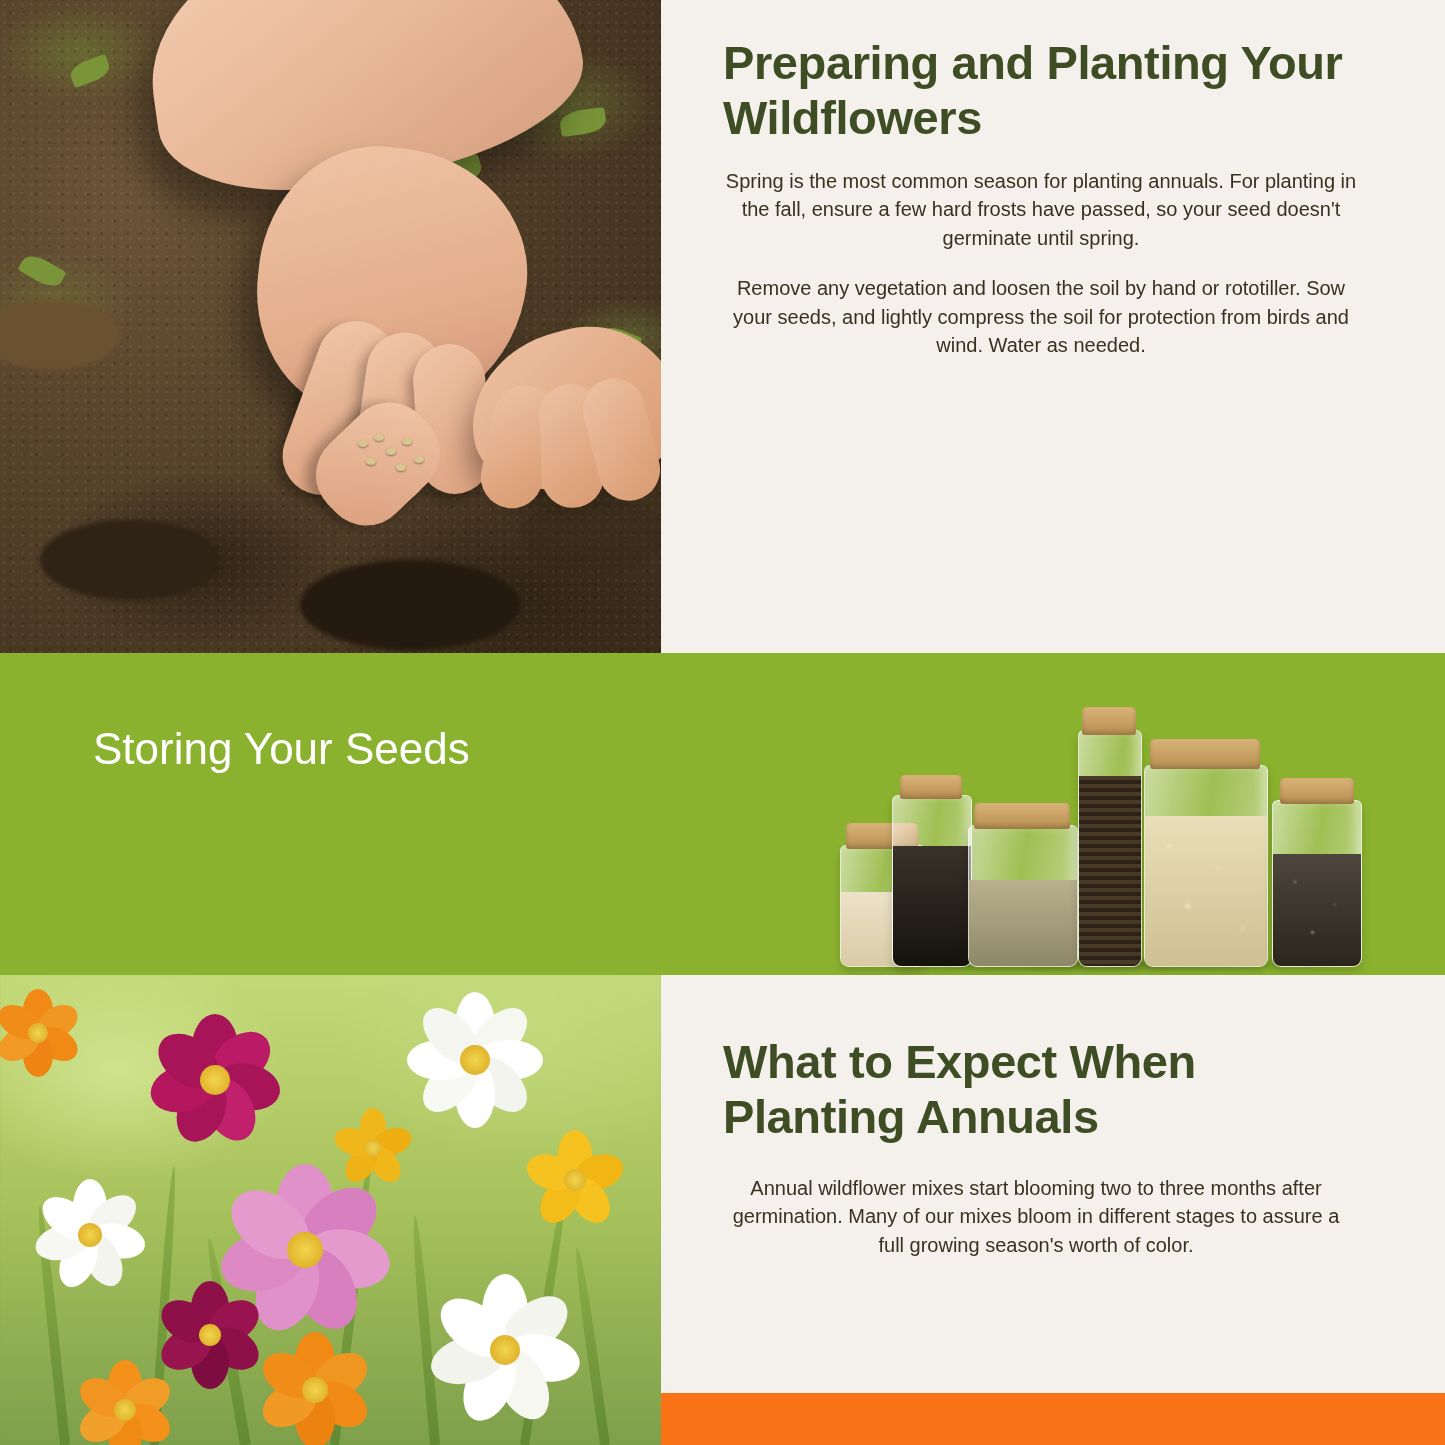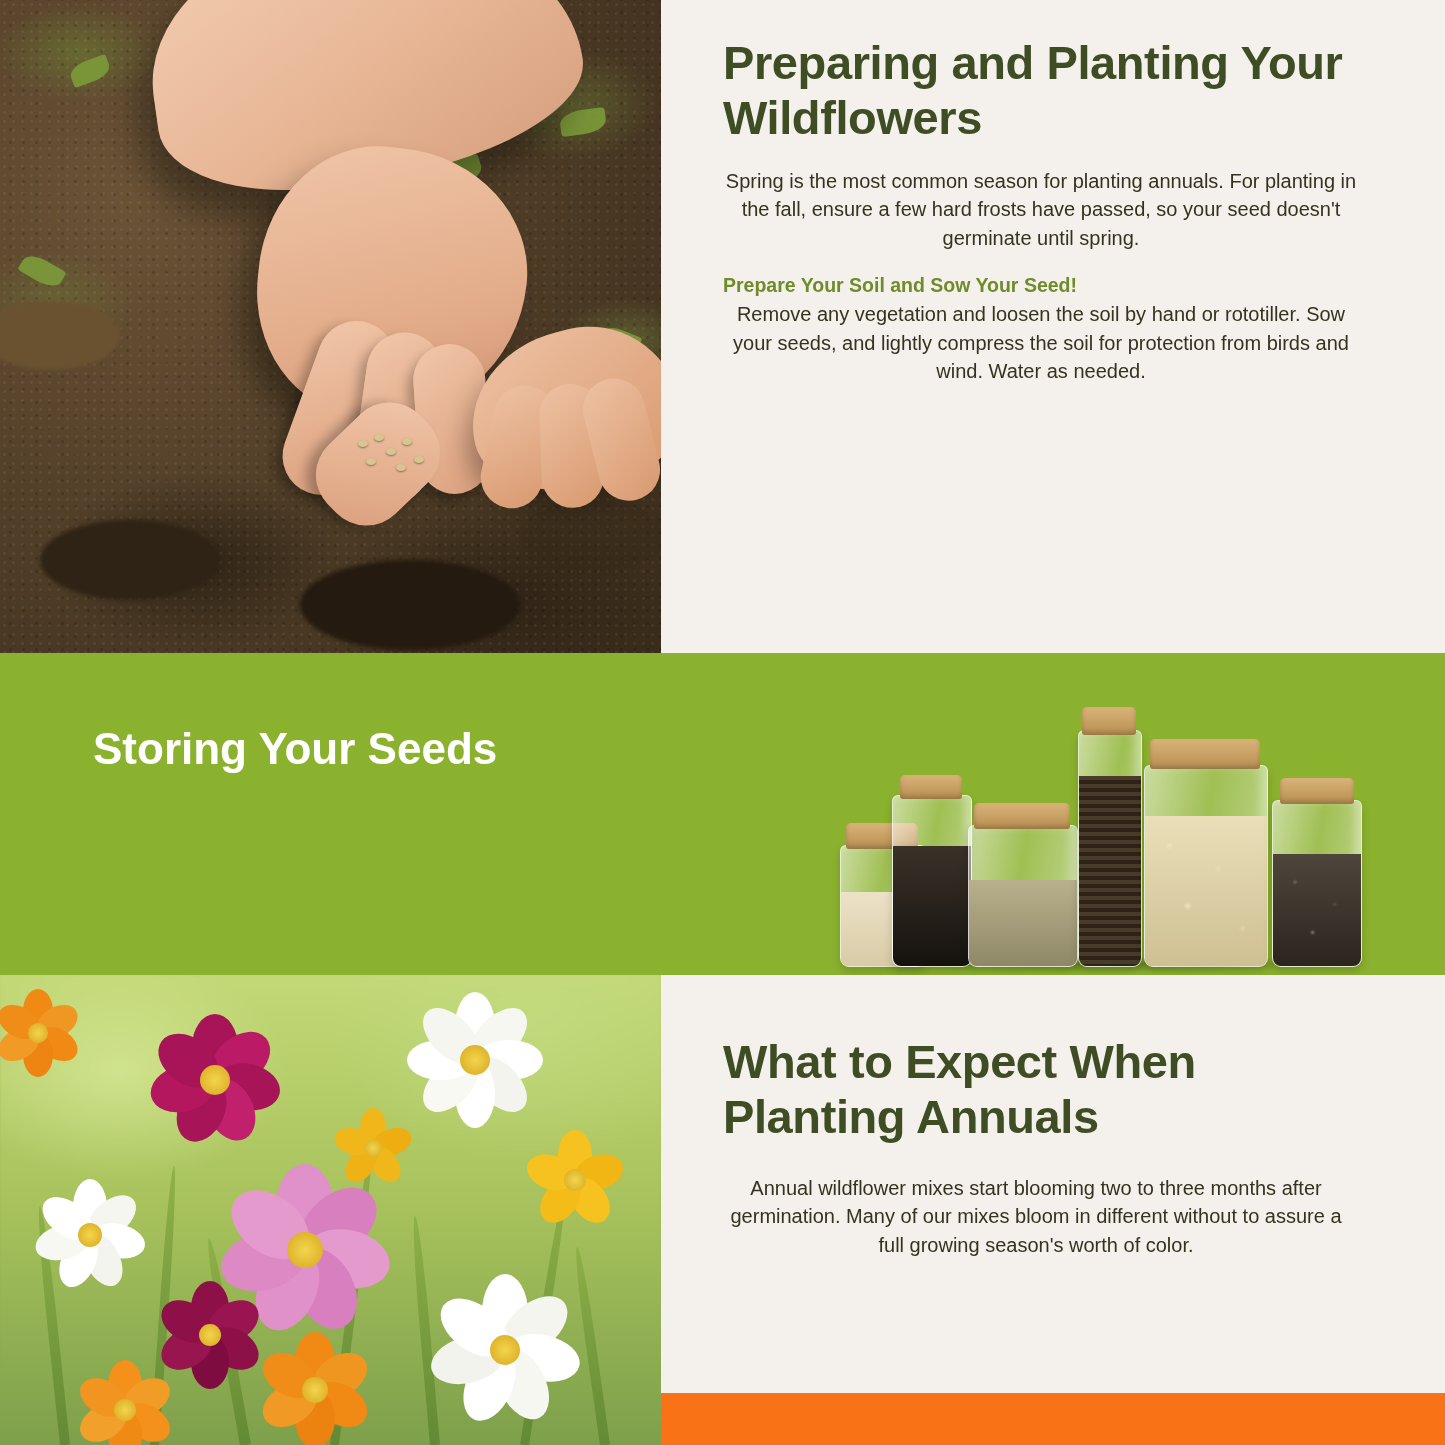--- a/index.html
+++ b/index.html
@@ -177,21 +177,21 @@
   }
   .sec2-text {
     position: absolute;
     left: 93px;
     top: 72px;
     width: 640px;
   }
   h2.title-white {
     margin: 0 0 20px 0;
     font-size: 44px;
-    font-weight: bold;
+    font-weight: normal;
     color: #ffffff;
     line-height: 1.1;
   }
   .body-white {
     margin: 0;
     font-size: 20px;
     line-height: 1.45;
     color: #ffffff;
   }
   .jars {
@@ -336,21 +336,20 @@
         <div class="seed" style="left:62px; top:26px;"></div>
       </div>
     </div>
 
     <div class="sec1-text">
       <h1 class="title">Preparing and Planting Your Wildflowers</h1>
 
       <p class="body">Spring is the most common season for planting annuals. For planting in the fall, ensure a few hard frosts have passed, so your seed doesn't germinate until spring.</p>
 
 
-      <p class="sub">Prepare Your Soil and Sow Your Seed!</p>
       <p class="body last">Remove any vegetation and loosen the soil by hand or rototiller. Sow your seeds, and lightly compress the soil for protection from birds and wind. Water as needed.</p>
     </div>
   </div>
 
   <div class="sec2">
     <div class="sec2-text">
       <h2 class="title-white">Storing Your Seeds</h2>
     </div>
 
     <div class="jars">
@@ -542,17 +541,17 @@
           <div class="petal" style="width:38px;height:54px;background:#7f0c41;transform:translate(-50%,-100%) rotate(180deg);"></div>
           <div class="petal" style="width:38px;height:54px;background:#99154f;transform:translate(-50%,-100%) rotate(240deg);"></div>
           <div class="petal" style="width:38px;height:54px;background:#8d1049;transform:translate(-50%,-100%) rotate(300deg);"></div>
         </div>
         <div class="core" style="width:22px;height:22px;"></div>
       </div>
     </div>
 
     <div class="sec3-text">
       <h2 class="title-dark">What to Expect When Planting Annuals</h2>
-      <p class="body">Annual wildflower mixes start blooming two to three months after germination. Many of our mixes bloom in different without to assure a full growing season's worth of color.</p>
+      <p class="body">Annual wildflower mixes start blooming two to three months after germination. Many of our mixes bloom in different stages to assure a full growing season's worth of color.</p>
     </div>
   </div>
 
 </div>
 
 </body></html>

